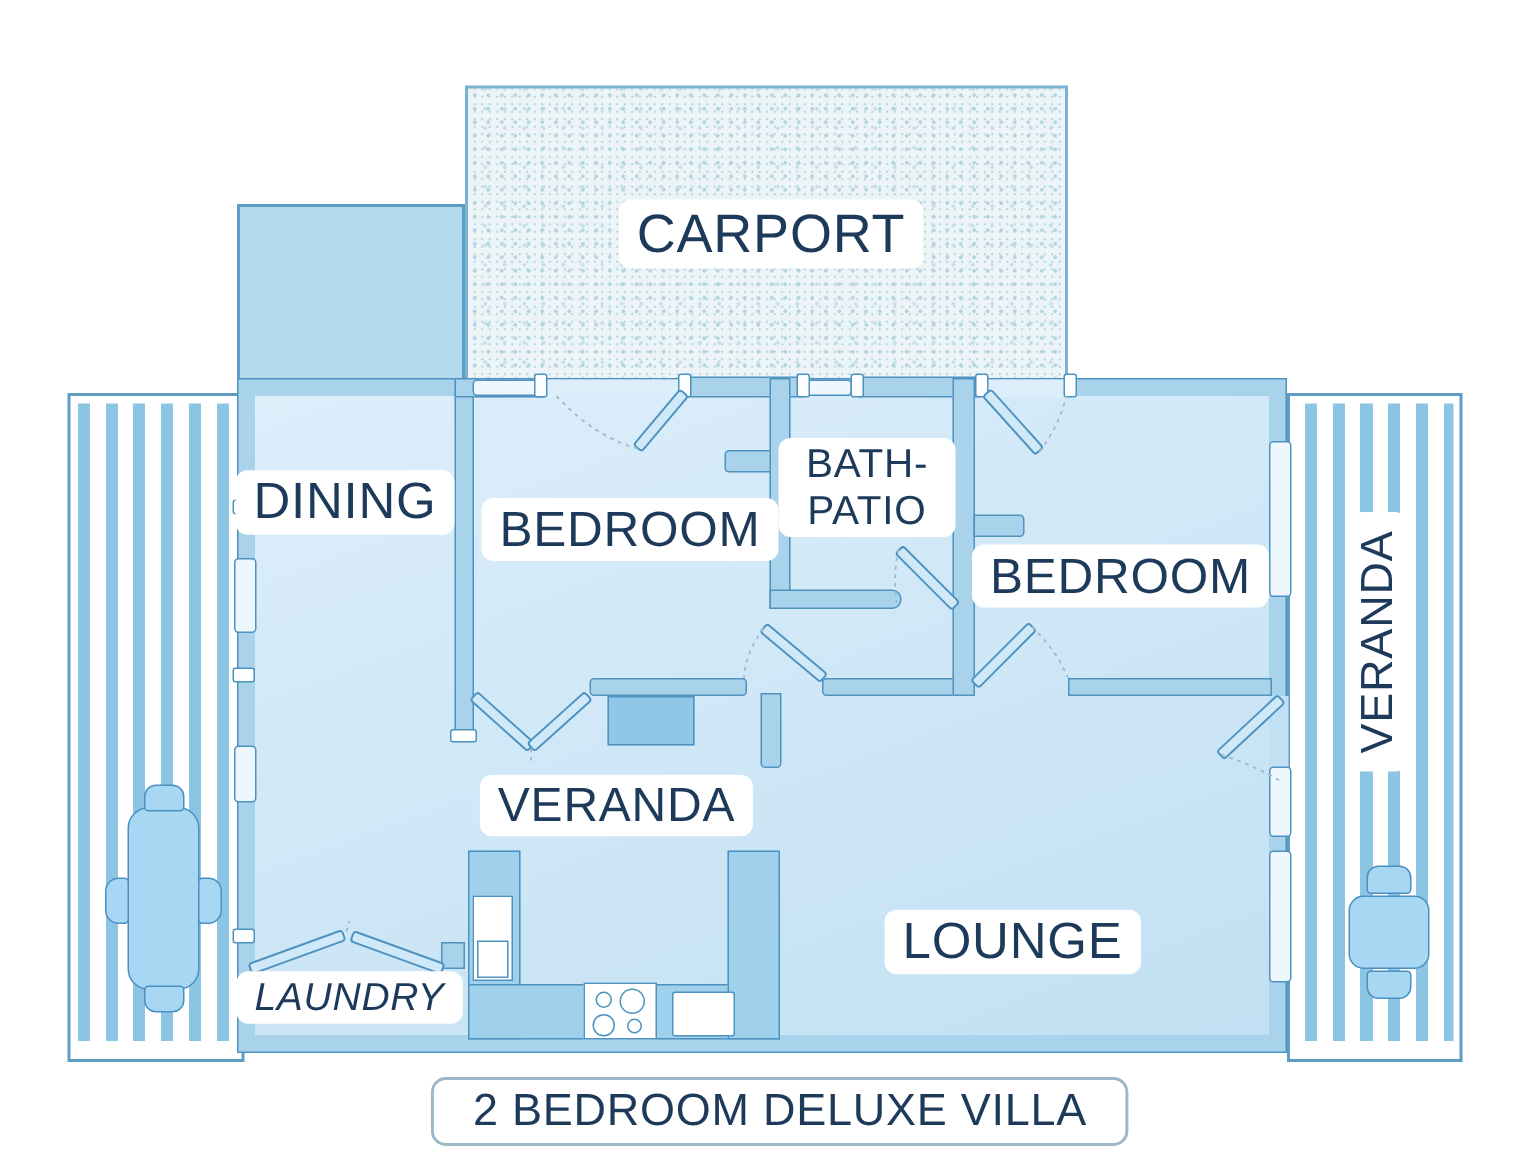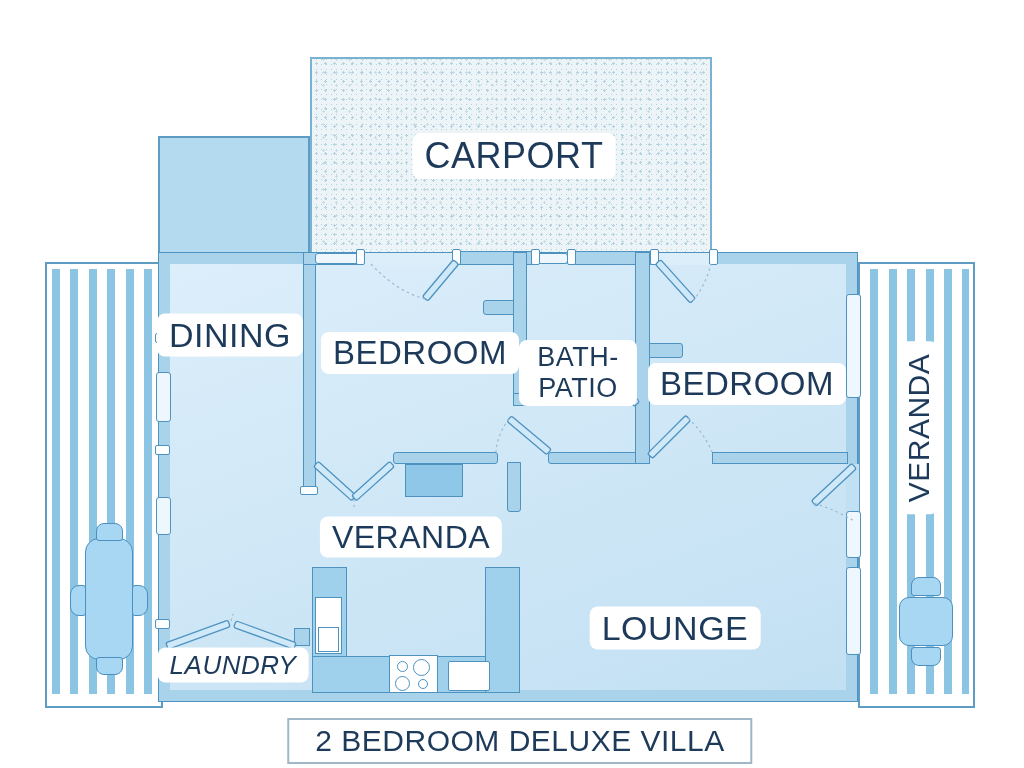--- a/index.html
+++ b/index.html
@@ -99,30 +99,30 @@
   .v-table{left:899px;top:597px;width:54px;height:49px;border-radius:10px;}
   .v-chair-n{left:911px;top:577px;width:30px;height:19px;border-radius:8px 8px 3px 3px;}
   .v-chair-s{left:911px;top:647px;width:30px;height:19px;border-radius:3px 3px 8px 8px;}
 
   
   .plate{position:absolute;background:#ffffff;border-radius:8px;padding:2px 12px;color:var(--ink);
          white-space:nowrap;transform:translate(-50%,-50%);letter-spacing:.5px;z-index:7;}
   .lbl-carport{left:514px;top:156px;font-size:36px;text-align:center;}
   .lbl-dining{left:230px;top:335px;font-size:34px;}
   .lbl-bedroom1{left:420px;top:353px;font-size:33px;}
-  .lbl-bathroom{left:578px;top:325px;font-size:27px;line-height:31px;text-align:center;white-space:normal;width:110px;padding:2px 4px;margin-top:48px;}
+  .lbl-bathroom{left:578px;top:325px;font-size:27px;line-height:31px;text-align:center;white-space:normal;width:110px;padding:2px 4px;}
   .lbl-bedroom2{left:747px;top:384px;font-size:33px;}
   .lbl-kitchen{left:411px;top:537px;font-size:32px;}
   .lbl-lounge{left:675px;top:580px;font-size:34px;margin-top:48px;}
   .lbl-laundry{left:233px;top:665px;font-size:26px;font-style:italic;}
   .lbl-patio{left:102px;top:407px;font-size:30px;}
   .lbl-veranda{left:919px;top:428px;font-size:30px;transform:translate(-50%,-50%) rotate(-90deg);}
 
   .title-plate{left:520px;top:741px;transform:translate(-50%,-50%);border:2px solid var(--title-border);
-     border-radius:0;background:#fff;font-size:30px;padding:4px 26px;letter-spacing:.5px;z-index:8;position:absolute;white-space:nowrap;color:var(--ink);}
+     border-radius:10px;background:#fff;font-size:30px;padding:4px 26px;letter-spacing:.5px;z-index:8;position:absolute;white-space:nowrap;color:var(--ink);}
 
   .doors-svg{position:absolute;left:0;top:0;width:1024px;height:768px;z-index:6;pointer-events:none;}
   .z1{z-index:1}.z2{z-index:2}.z3{z-index:3}.z4{z-index:4}.z5{z-index:5}
 </style>
 </head>
 <body>
 
 <div class="canvas">
 
   <div class="abs entry-block z1"></div>

